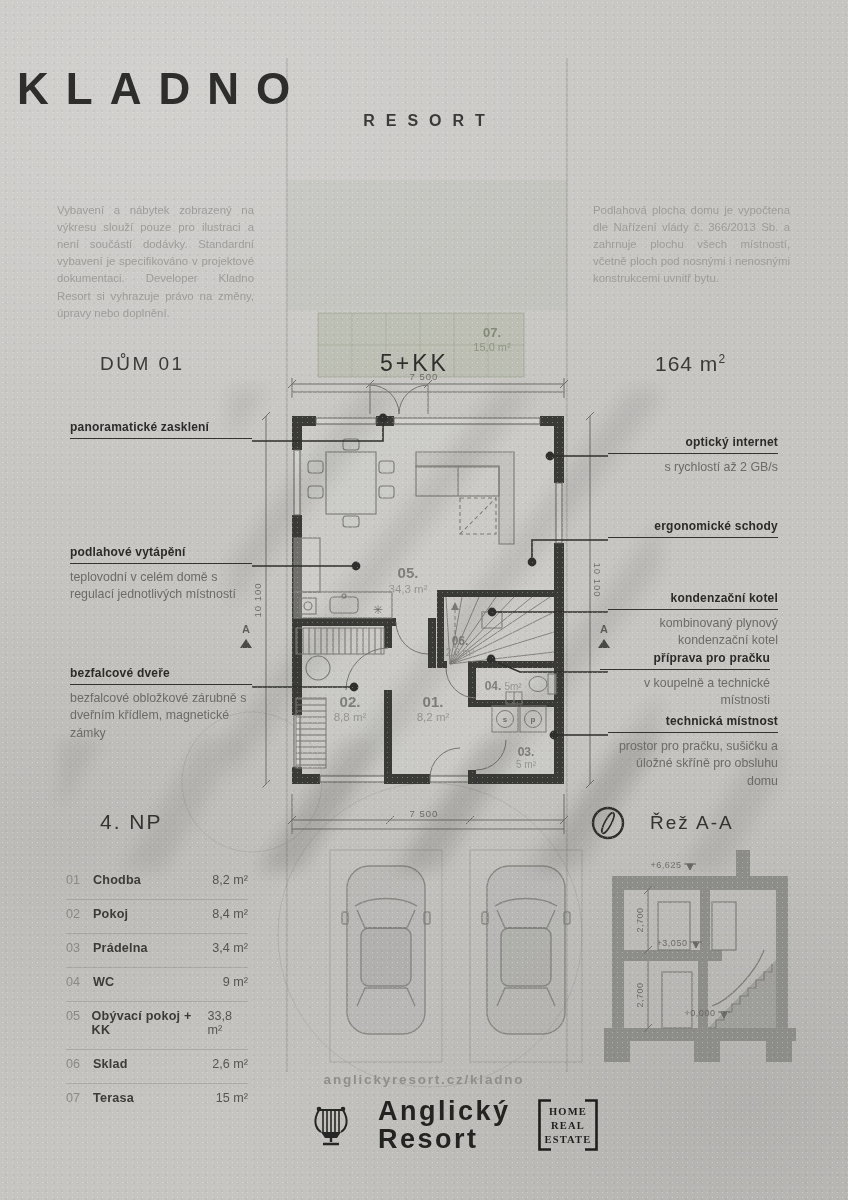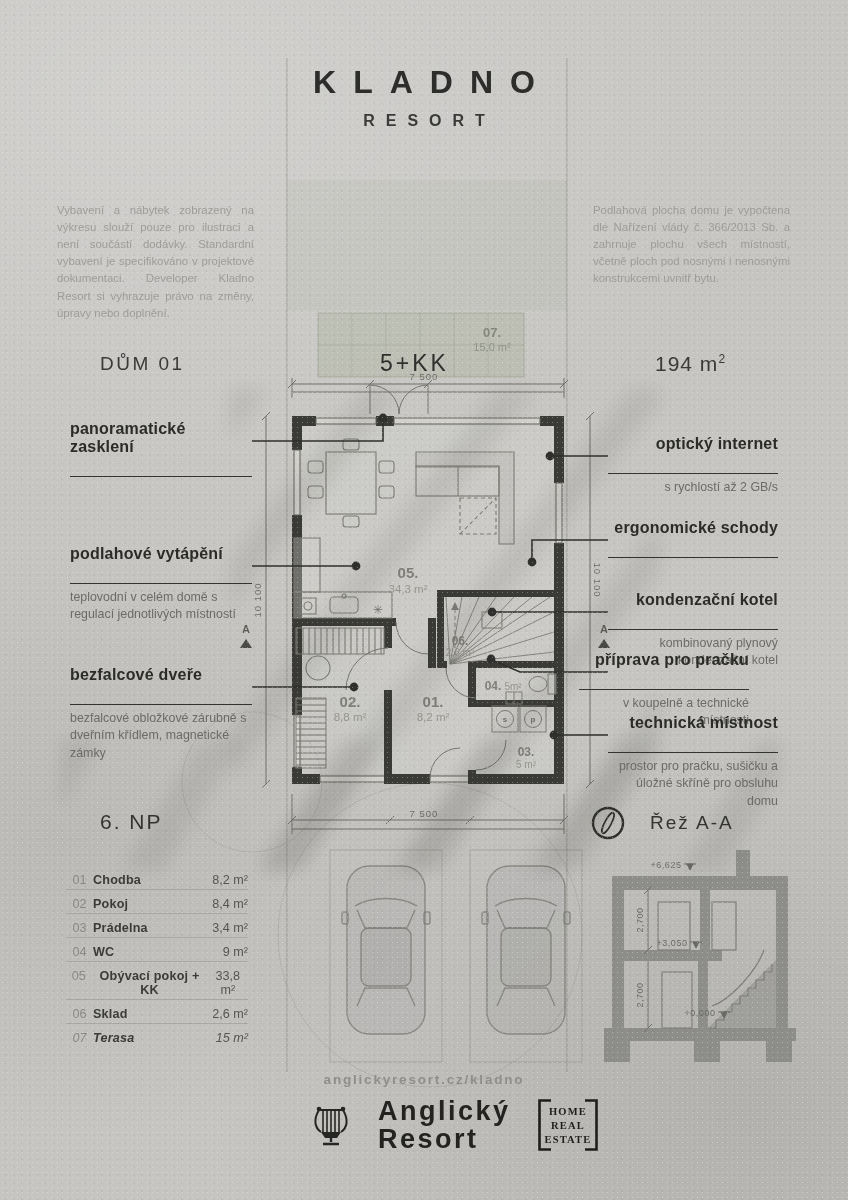--- a/index.html
+++ b/index.html
@@ -15,42 +15,42 @@
       radial-gradient(rgba(255,255,255,.55) .6px, transparent .8px),
       radial-gradient(rgba(45,45,40,.20) .6px, transparent .8px);
     background-size:5px 5px,8px 8px;background-position:0 0,2px 3px;}
   .shadows{position:absolute;left:230px;top:390px;width:430px;height:480px;pointer-events:none;
     background:repeating-linear-gradient(128deg, rgba(55,55,50,.12) 0 30px, rgba(55,55,50,0) 30px 105px);
     filter:blur(9px);opacity:.8;}
   .shadows2{position:absolute;left:60px;top:740px;width:720px;height:130px;pointer-events:none;
     background:repeating-linear-gradient(121deg, rgba(55,55,50,.13) 0 36px, rgba(55,55,50,0) 36px 120px);
     filter:blur(8px);opacity:.7;}
   .abs{position:absolute;}
-  .hdr-title{left:0;right:0;top:64px;text-align:center;font-size:32px;font-weight:700;
+  .hdr-title{left:0;right:0;top:64px;text-align:left;font-size:44px;font-weight:700;
     letter-spacing:17px;color:#2d2d2b;text-indent:17px;}
   .hdr-sub{left:0;right:0;top:112px;text-align:center;font-size:16px;font-weight:600;
     letter-spacing:11px;color:#3a3a38;text-indent:11px;}
   .para{width:197px;font-size:11.4px;line-height:1.5;color:#9d9c99;text-align:justify;}
   .para-l{left:57px;top:202px;}
   .para-r{left:593px;top:202px;}
   .unit-house{left:100px;top:353px;font-size:19px;letter-spacing:2.5px;color:#3a3a38;}
   .unit-layout{left:380px;top:350px;width:90px;text-align:left;font-size:23px;letter-spacing:3px;color:#2f2f2d;}
   .unit-area{left:655px;top:352px;font-size:21px;letter-spacing:1px;color:#3a3a38;}
   .unit-area sup{font-size:12px;}
   .callout{position:absolute;}
   .co-l{left:70px;width:182px;}
   .co-r{width:170px;text-align:right;}
-  .co-title{font-size:16px;font-weight:700;color:#2b2b29;letter-spacing:.2px;
-    border-bottom:1.7px solid #33332f;padding-bottom:20px;}
+  .co-title{font-size:12px;font-weight:700;color:#2b2b29;letter-spacing:.2px;
+    border-bottom:1.7px solid #33332f;padding-bottom:4px;}
   .co-desc{margin-top:5px;font-size:12.4px;line-height:1.4;color:#6b6b67;}
   .floor-label{left:100px;top:810px;font-size:21px;letter-spacing:2px;color:#333331;}
   .section-label{left:650px;top:812px;font-size:19px;letter-spacing:2px;color:#333331;}
   .legend{left:66px;top:866px;width:182px;font-size:12.6px;color:#55544f;}
-  .leg-row{display:flex;align-items:baseline;padding:7px 0 2px 0;border-bottom:1px solid rgba(130,129,123,.38);text-align:center;}
-  .leg-row:last-child{border-bottom:none;font-style:italic;}
+  .leg-row{display:flex;align-items:baseline;padding:7px 0 12px 0;border-bottom:1px solid rgba(130,129,123,.38);}
+  .leg-row:last-child{border-bottom:none;}
   .leg-no{width:27px;color:#8a8984;}
   .leg-name{font-weight:700;color:#3b3b38;letter-spacing:.2px;}
   .leg-area{margin-left:auto;color:#57565​1;color:#565550;}
   .leg-total .leg-label{color:#6e6d68;}
   .leg-total b{color:#3b3b38;}
   .leg-total .leg-area{font-weight:700;color:#31312e;}
   .footer-url{left:0;right:0;top:1072px;text-align:center;font-size:13.5px;font-weight:600;
     letter-spacing:1.8px;color:#8f8e8a;}
   .brandrow{left:298px;top:1096px;display:flex;align-items:center;}
   .brand-name{margin-left:16px;font-size:27px;font-weight:700;letter-spacing:2.5px;
@@ -398,21 +398,21 @@
 
   <div class="abs hdr-title">KLADNO</div>
   <div class="abs hdr-sub">RESORT</div>
 
   <div class="abs para para-l">Vybavení a nábytek zobrazený na výkresu slouží pouze pro ilustraci a není součástí dodávky. Standardní vybavení je specifikováno v projektové dokumentaci. Developer Kladno Resort si vyhrazuje právo na změny, úpravy nebo doplnění.</div>
   <div class="abs para para-r">Podlahová plocha domu je vypočtena dle Nařízení vlády č. 366/2013 Sb. a zahrnuje plochu všech místností, včetně ploch pod nosnými i nenosnými konstrukcemi uvnitř bytu.</div>
 
   <div class="abs unit-house">DŮM 01</div>
   <div class="abs unit-layout">5+KK</div>
   <div class="abs unit-area">
-    <span>194 m</span><sup>2</sup>
+    <span>164 m</span><sup>2</sup>
   </div>
 
   <div class="callout co-l" style="top:420px;">
     <div class="co-title">panoramatické zasklení</div>
   </div>
   <div class="callout co-l" style="top:545px;">
     <div class="co-title">podlahové vytápění</div>
     <div class="co-desc">teplovodní v celém domě s regulací jednotlivých místností</div>
   </div>
   <div class="callout co-l" style="top:666px;">
@@ -424,30 +424,30 @@
     <div class="co-title">optický internet</div>
     <div class="co-desc">s rychlostí až 2 GB/s</div>
   </div>
   <div class="callout co-r" style="left:608px;top:519px;">
     <div class="co-title">ergonomické schody</div>
   </div>
   <div class="callout co-r" style="left:608px;top:591px;">
     <div class="co-title">kondenzační kotel</div>
     <div class="co-desc">kombinovaný plynový kondenzační kotel</div>
   </div>
-  <div class="callout co-r" style="left:579px;top:651px;">
+  <div class="callout co-r" style="left:600px;top:651px;">
     <div class="co-title">příprava pro pračku</div>
     <div class="co-desc">v koupelně a technické místnosti</div>
   </div>
   <div class="callout co-r" style="left:608px;top:714px;">
     <div class="co-title">technická místnost</div>
     <div class="co-desc">prostor pro pračku, sušičku a úložné skříně pro obsluhu domu</div>
   </div>
 
-  <div class="abs floor-label">6. NP</div>
+  <div class="abs floor-label">4. NP</div>
   <div class="abs section-label">Řež A-A</div>
 
   <div class="abs legend">
     <div class="leg-row">
       <span class="leg-no">01</span>
       <span class="leg-name">Chodba</span>
       <span class="leg-area">8,2 m²</span>
     </div>
     <div class="leg-row">
       <span class="leg-no">02</span>

